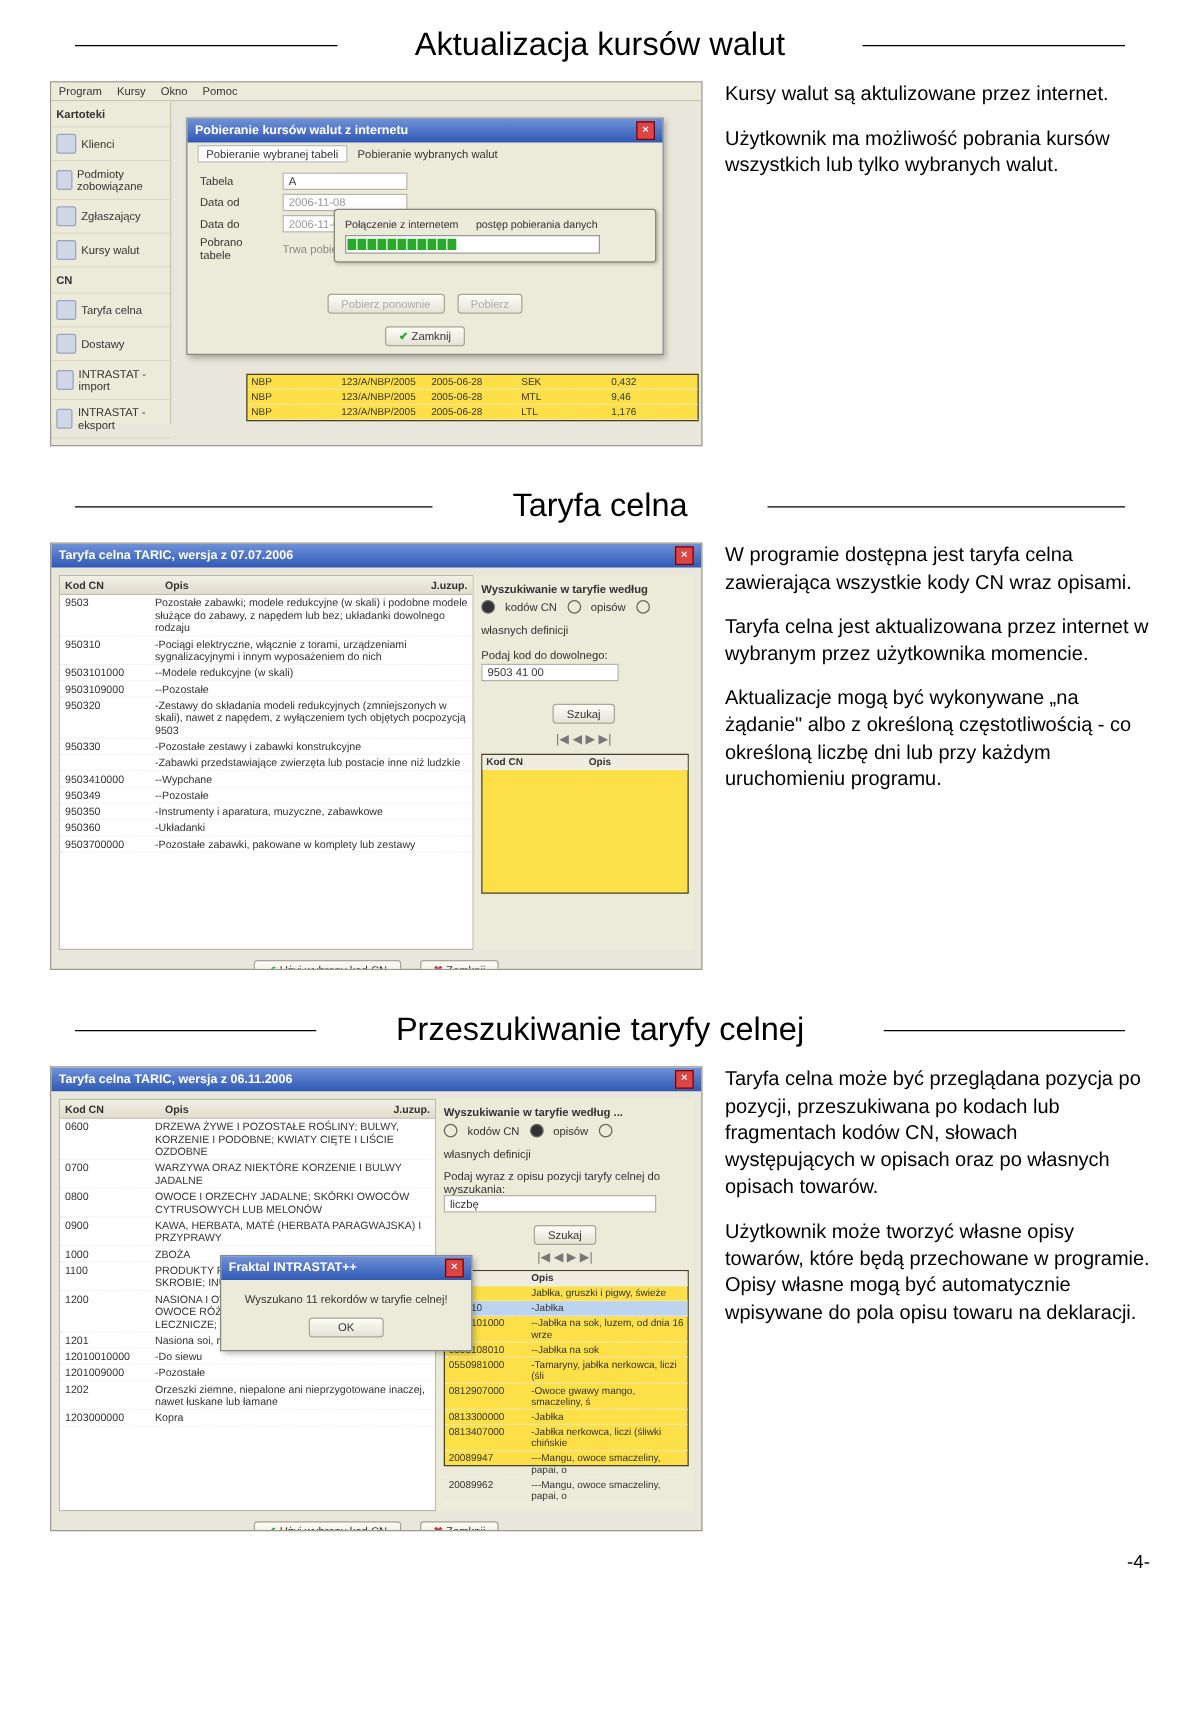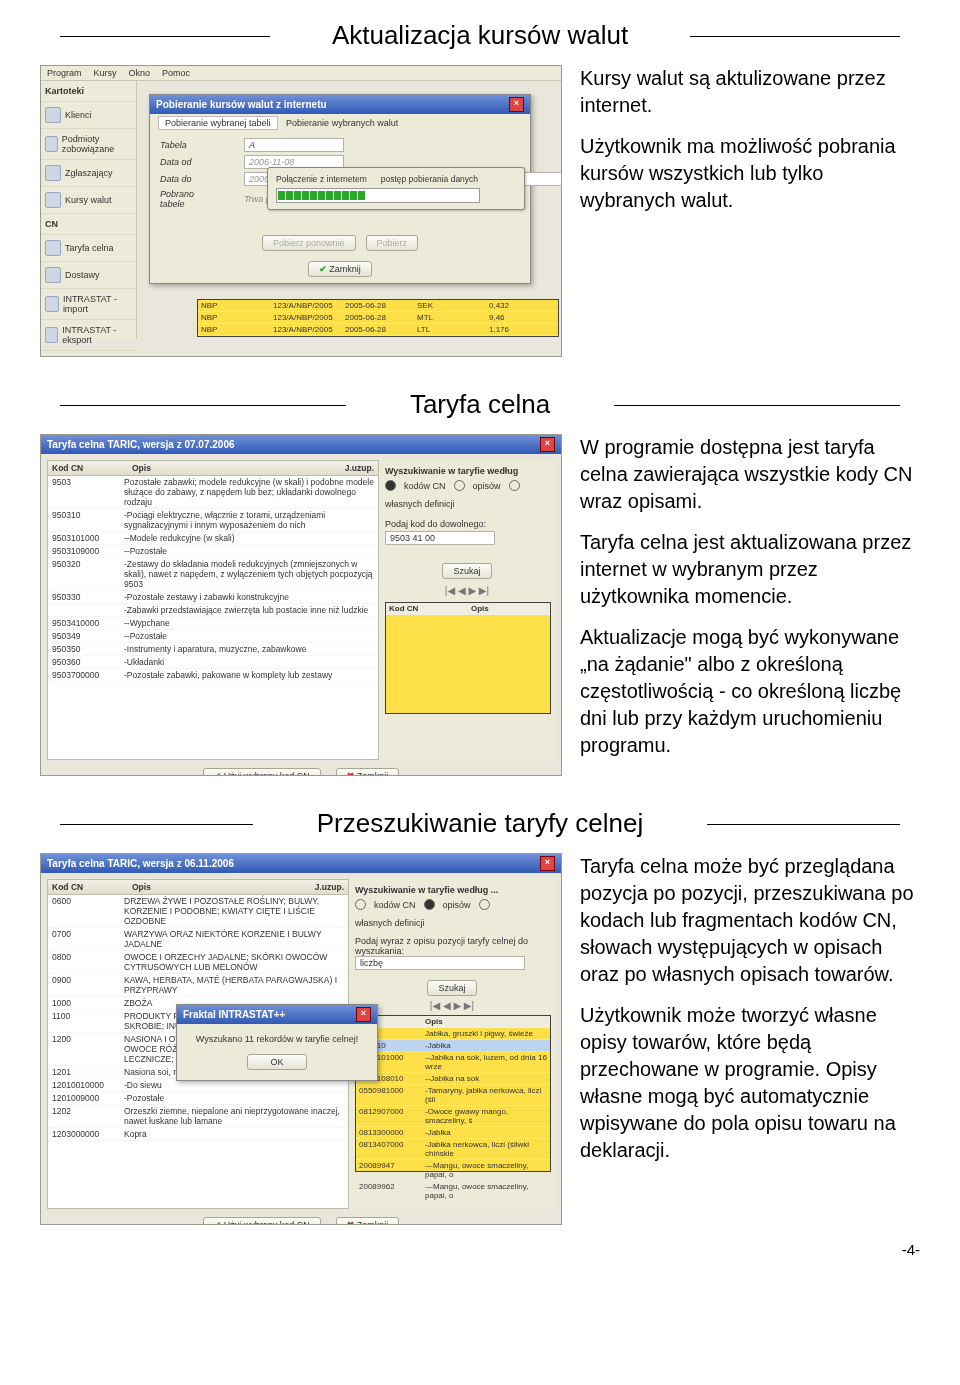--- a/index.html
+++ b/index.html
@@ -31,21 +31,21 @@
   .section-header .line-left { left: 0; }
   .section-header .line-right { right: 0; }
   .content-row {
     display: flex;
     align-items: flex-start;
     padding: 0 40px 12px 40px;
     gap: 18px;
   }
   .desc-col {
     flex: 0 0 340px;
-    font-size: 20px;
+    font-size: 16px;
     line-height: 1.35;
   }
   .desc-col p { margin: 0 0 14px 0; }
   .shot {
     flex: 1;
     background: #e9e7db;
     border: 1px solid #9c9a8e;
     font-size: 9px;
     color: #333;
     position: relative;
@@ -217,21 +217,21 @@
 
         <div class="inner-dialog" style="left:12px; top:13px; width:380px;">
           <div class="titlebar">
             <span>Pobieranie kursów walut z internetu</span>
             <span class="close">×</span>
           </div>
           <div style="padding:4px 8px;">
             <span style="background:#fff; border:1px solid #bbb; padding:1px 6px;">Pobieranie wybranej tabeli</span>
             <span style="padding:1px 6px;">Pobieranie wybranych walut</span>
           </div>
-          <div style="padding:6px 10px; display:grid; grid-template-columns:60px 100px 100px 80px; gap:3px 24px; align-items:center;font-style:italic;">
+          <div style="padding:6px 10px; display:grid; grid-template-columns:60px 100px 100px 80px; gap:3px 6px; align-items:center;">
             <span>Tabela</span>
             <span class="field">A</span>
               <span></span>
               <span></span>
             <span>Data od</span>
             <span class="field" style="color:#999">2006-11-08</span>
               <span></span>
               <span></span>
             <span>Data do</span>
             <span class="field" style="color:#999">2006-11-08</span>

